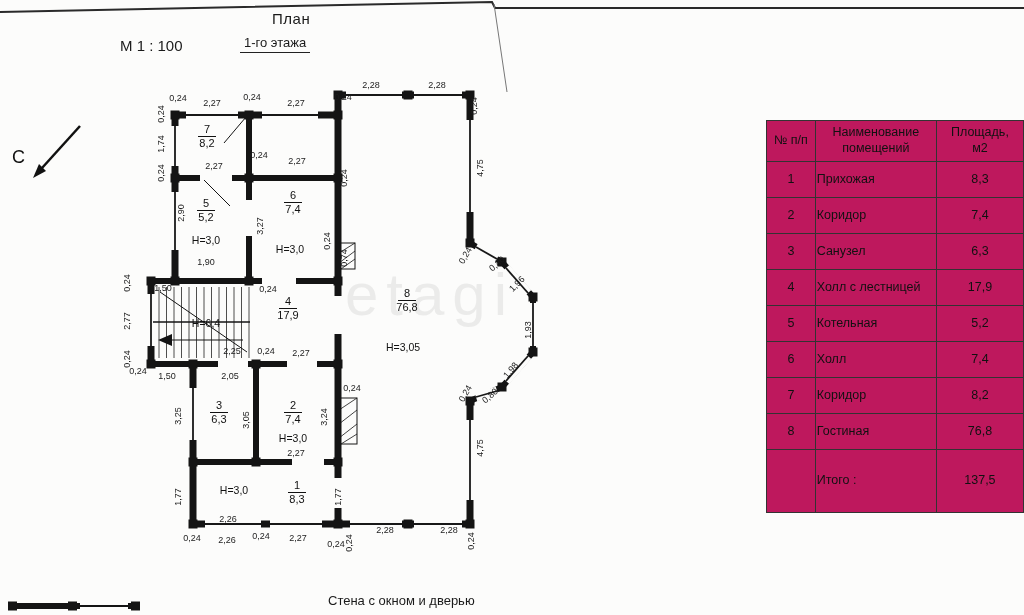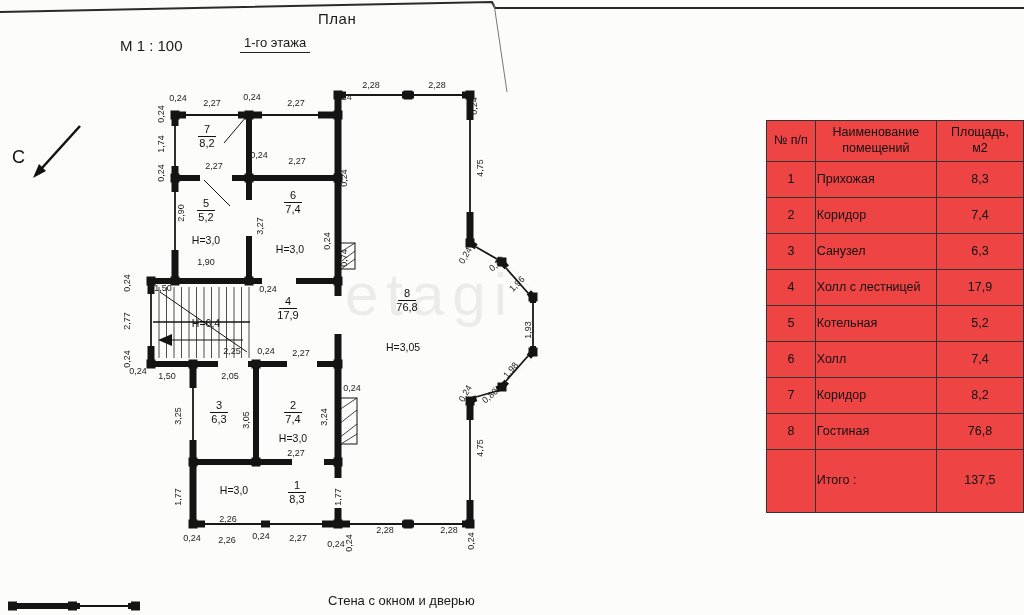--- a/index.html
+++ b/index.html
@@ -7,26 +7,26 @@
   .page{position:absolute;inset:0;background:#fcfcfb;font-family:"Liberation Sans",sans-serif;color:#1a1a1a;}
   #plan-svg{position:absolute;left:0;top:0;width:1024px;height:615px;}
   #plan-svg text{font-family:"Liberation Sans",sans-serif;}
   .dim{font-size:9px;fill:#1c1c1c;text-anchor:middle;}
   .room-num{font-size:11px;fill:#111;text-anchor:middle;}
   .room-area{font-size:11px;fill:#111;text-anchor:middle;}
   .room-h{font-size:10.5px;fill:#111;text-anchor:middle;}
   .room-underline{stroke:#111;stroke-width:1;}
   .north-label{font-size:18px;fill:#111;}
   .watermark{font-size:60px;fill:#8f8f8f;opacity:.15;letter-spacing:8px;text-anchor:middle;}
-  .title-plan{position:absolute;left:272px;top:10px;font-size:15px;letter-spacing:.5px;margin-left:46px;}
+  .title-plan{position:absolute;left:272px;top:10px;font-size:15px;letter-spacing:.5px;}
   .title-scale{position:absolute;left:120px;top:37px;font-size:15px;}
   .title-floor{position:absolute;left:240px;top:35px;font-size:13px;border-bottom:1.5px solid #222;padding:0 4px 2px 4px;}
   .legend-title{position:absolute;left:148px;top:567px;font-size:15px;}
   .legend-item{position:absolute;left:328px;top:593px;font-size:13px;}
-  .area-table{position:absolute;left:755px;top:120px;border-collapse:collapse;background:#ef4444;margin-left:11px;}
+  .area-table{position:absolute;left:755px;top:120px;border-collapse:collapse;background:#be185d;margin-left:11px;}
   .area-table th,.area-table td{border:1.2px solid #333;font-weight:400;font-size:12.5px;color:#111;line-height:1.25;}
   .area-table th{padding:3px 4px;white-space:pre-line;text-align:center;height:34px;}
   .th-num{width:50px;}
   .th-name{width:122px;}
   .th-area{width:86px;}
   .area-table tbody td{height:33px;}
   .area-table tfoot td{height:60px;}
   .cell-center{text-align:center;}
   .cell-name{text-align:left;padding-left:1px;}
 </style>

